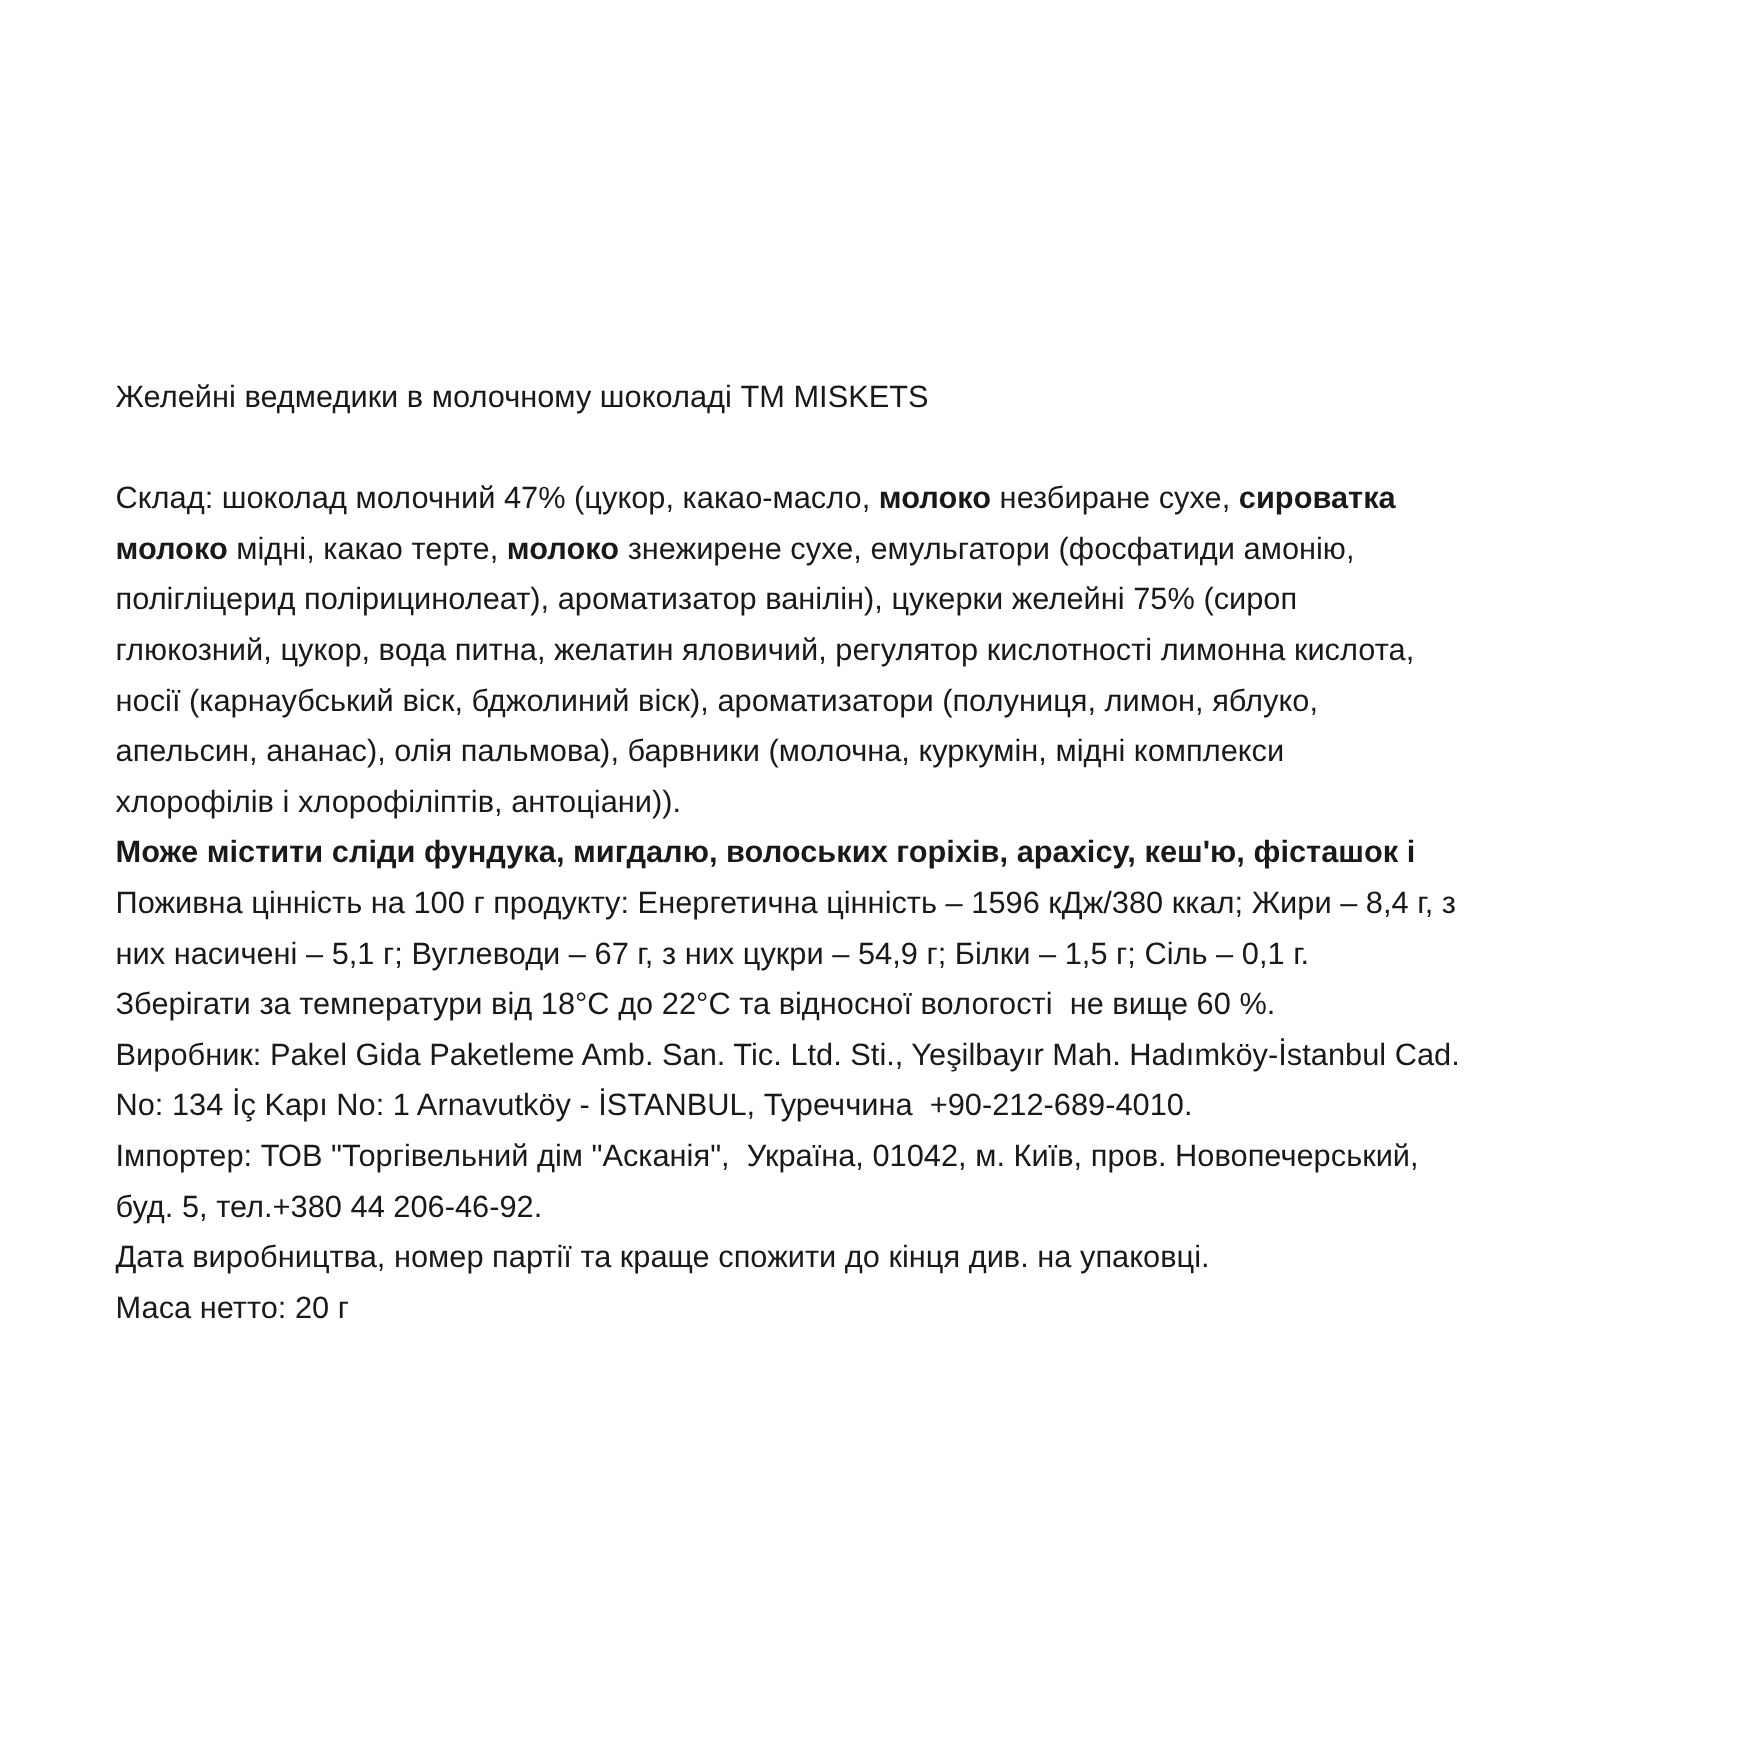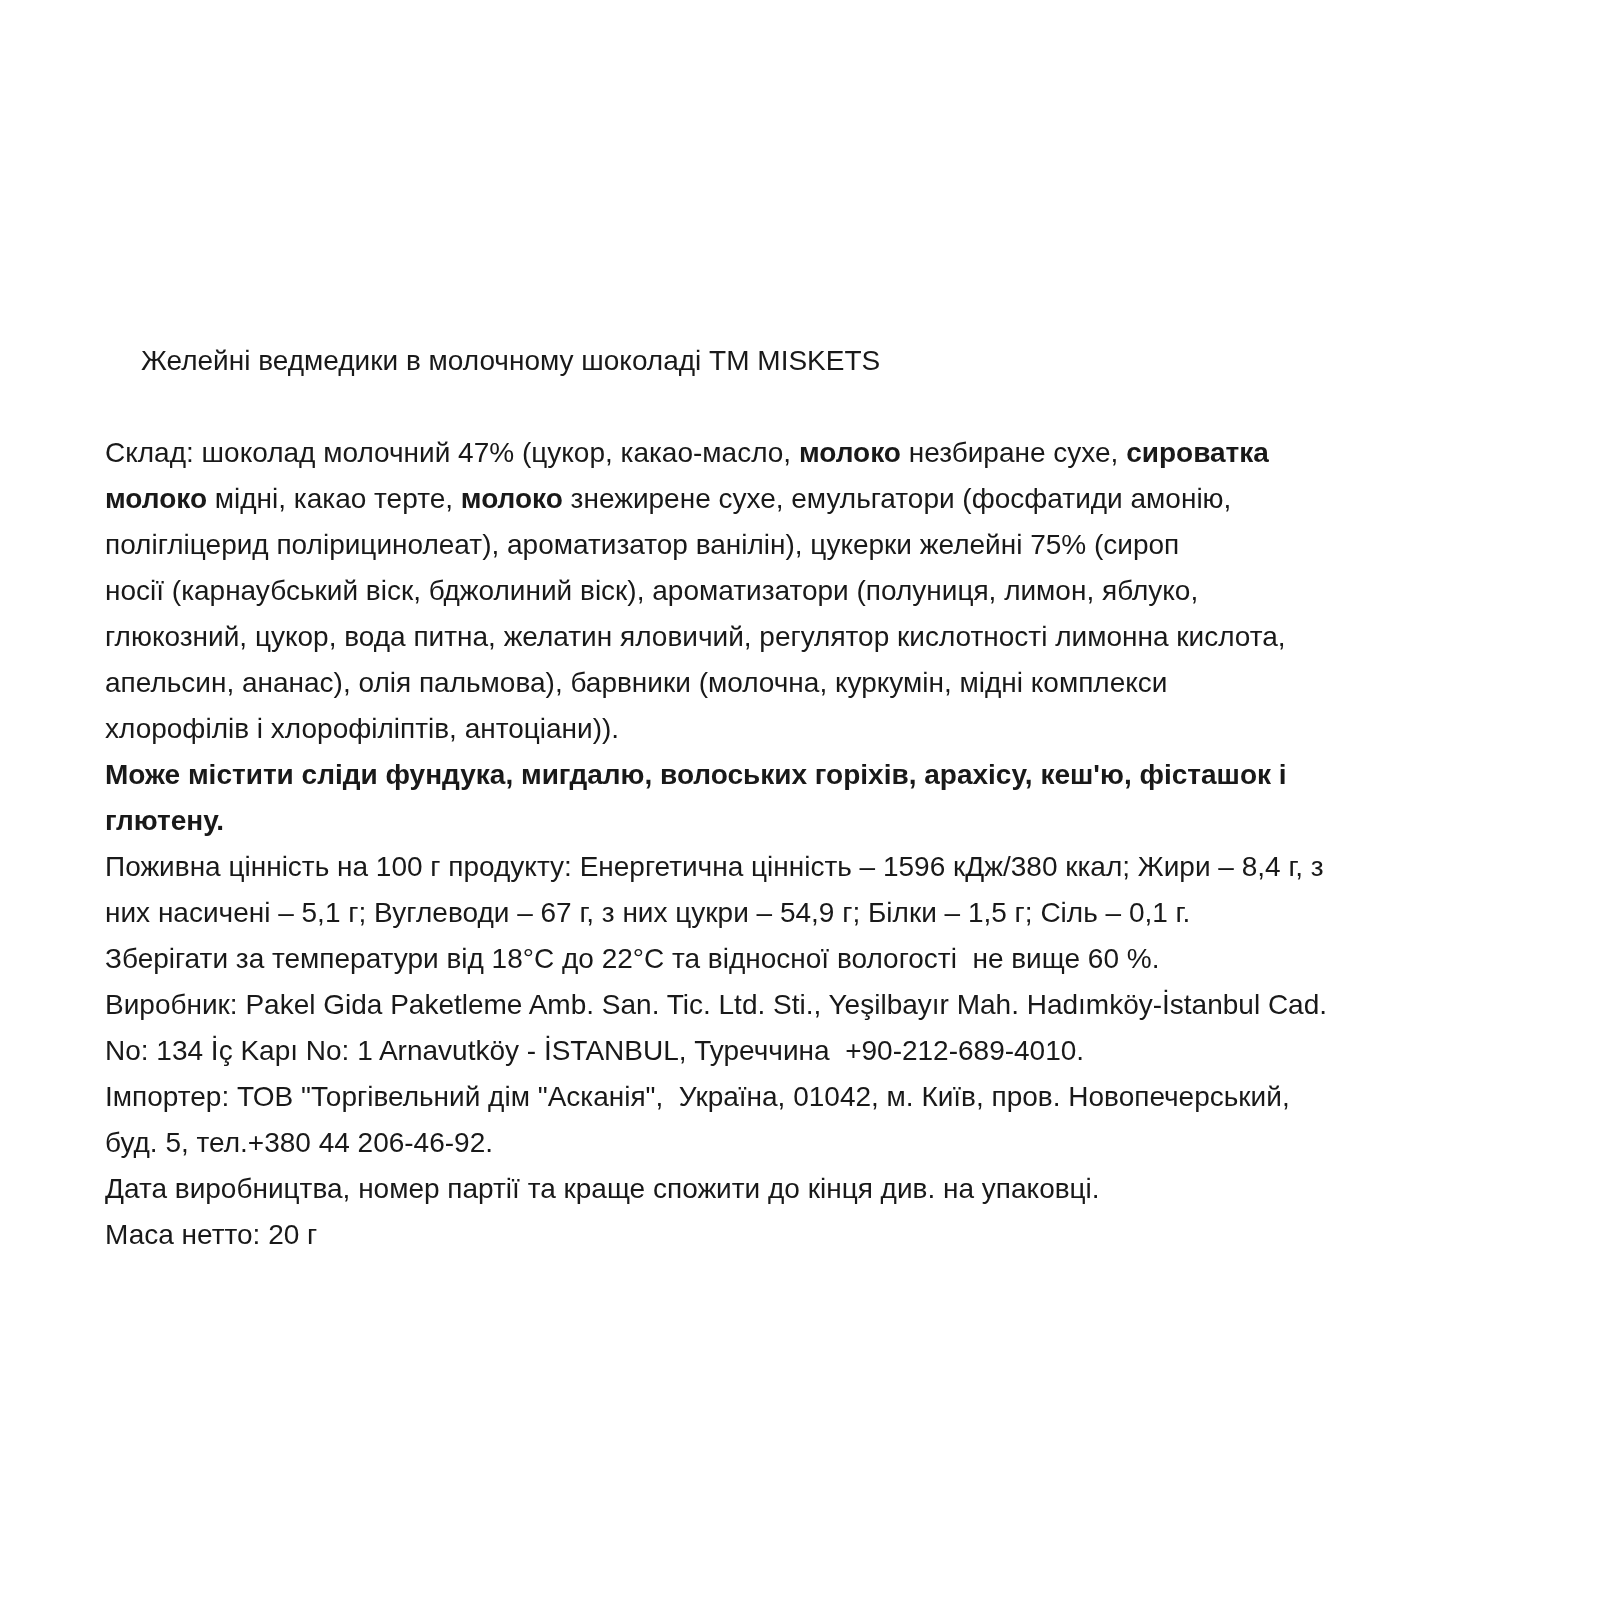--- a/index.html
+++ b/index.html
@@ -18,46 +18,44 @@
     position: absolute;
     left: 105px;
     top: 338px;
     width: 1420px;
   }
   .title {
     font-size: 28px;
     line-height: 46px;
     white-space: pre;
     margin-bottom: 46px;
-    margin-left: 36px;
   }
   .line {
     font-size: 28px;
     line-height: 46px;
     white-space: pre;
   }
   .line .b {
     font-weight: 700;
   }
 </style>
 </head>
 <body>
 
 <div class="page">
   <div class="title">Желейні ведмедики в молочному шоколаді ТМ MISKETS</div>
   <div class="body-lines" id="body-lines">
       <div class="line"><span>Склад: шоколад молочний 47% (цукор, какао-масло, </span><span class="b">молоко</span><span> незбиране сухе, </span><span class="b">сироватка</span></div>
       <div class="line"><span class="b">молоко</span><span> мідні, какао терте, </span><span class="b">молоко</span><span> знежирене сухе, емульгатори (фосфатиди амонію,</span></div>
       <div class="line"><span>полігліцерид полірицинолеат), ароматизатор ванілін), цукерки желейні 75% (сироп</span></div>
+      <div class="line"><span>глюкозний, цукор, вода питна, желатин яловичий, регулятор кислотності лимонна кислота,</span></div>
       <div class="line"><span>носії (карнаубський віск, бджолиний віск), ароматизатори (полуниця, лимон, яблуко,</span></div>
-      <div class="line"><span>глюкозний, цукор, вода питна, желатин яловичий, регулятор кислотності лимонна кислота,</span></div>
       <div class="line"><span>апельсин, ананас), олія пальмова), барвники (молочна, куркумін, мідні комплекси</span></div>
       <div class="line"><span>хлорофілів і хлорофіліптів, антоціани)).</span></div>
       <div class="line"><span class="b">Може містити сліди фундука, мигдалю, волоських горіхів, арахісу, кеш'ю, фісташок і</span></div>
-      <div class="line"><span class="b">глютену.</span></div>
       <div class="line"><span>Поживна цінність на 100 г продукту: Енергетична цінність – 1596 кДж/380 ккал; Жири – 8,4 г, з</span></div>
       <div class="line"><span>них насичені – 5,1 г; Вуглеводи – 67 г, з них цукри – 54,9 г; Білки – 1,5 г; Сіль – 0,1 г.</span></div>
       <div class="line"><span>Зберігати за температури від 18°С до 22°С та відносної вологості  не вище 60 %.</span></div>
       <div class="line"><span>Виробник: Pakel Gida Paketleme Amb. San. Tic. Ltd. Sti., Yeşilbayır Mah. Hadımköy-İstanbul Cad.</span></div>
       <div class="line"><span>No: 134 İç Kapı No: 1 Arnavutköy - İSTANBUL, Туреччина  +90-212-689-4010.</span></div>
       <div class="line"><span>Імпортер: ТОВ "Торгівельний дім "Асканія",  Україна, 01042, м. Київ, пров. Новопечерський,</span></div>
       <div class="line"><span>буд. 5, тел.+380 44 206-46-92.</span></div>
       <div class="line"><span>Дата виробництва, номер партії та краще спожити до кінця див. на упаковці.</span></div>
       <div class="line"><span>Маса нетто: 20 г</span></div>
     </div>

